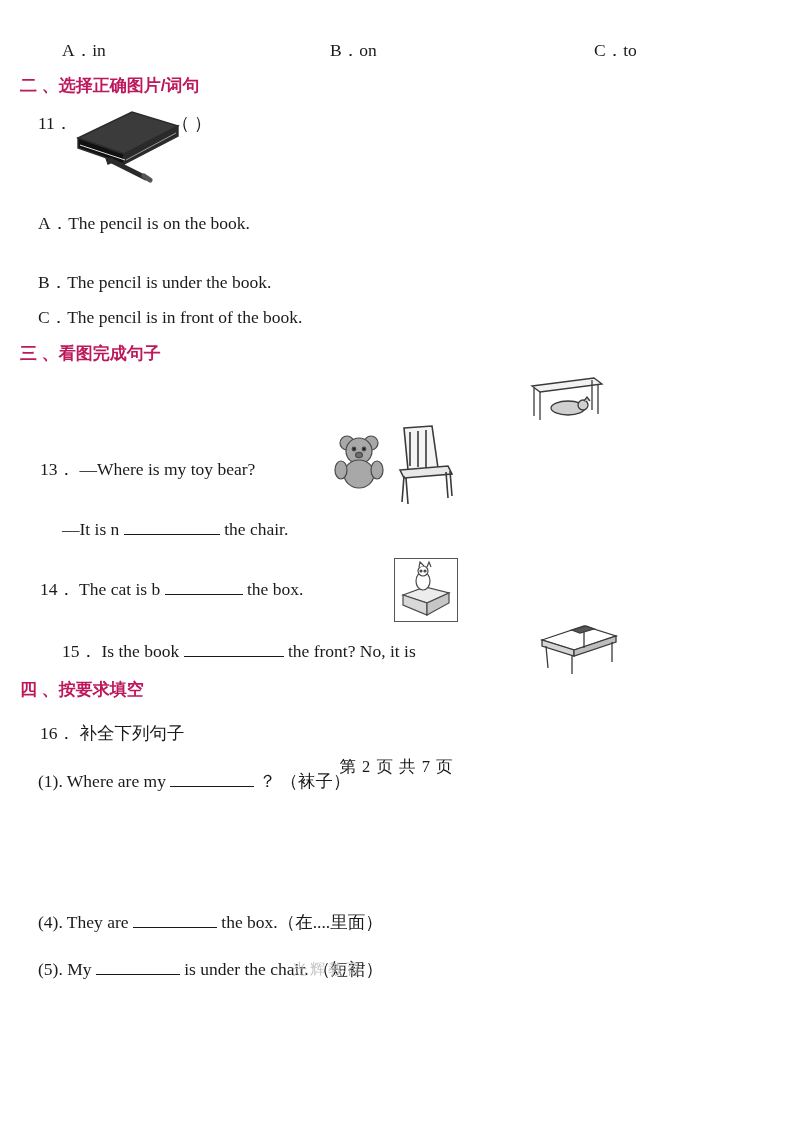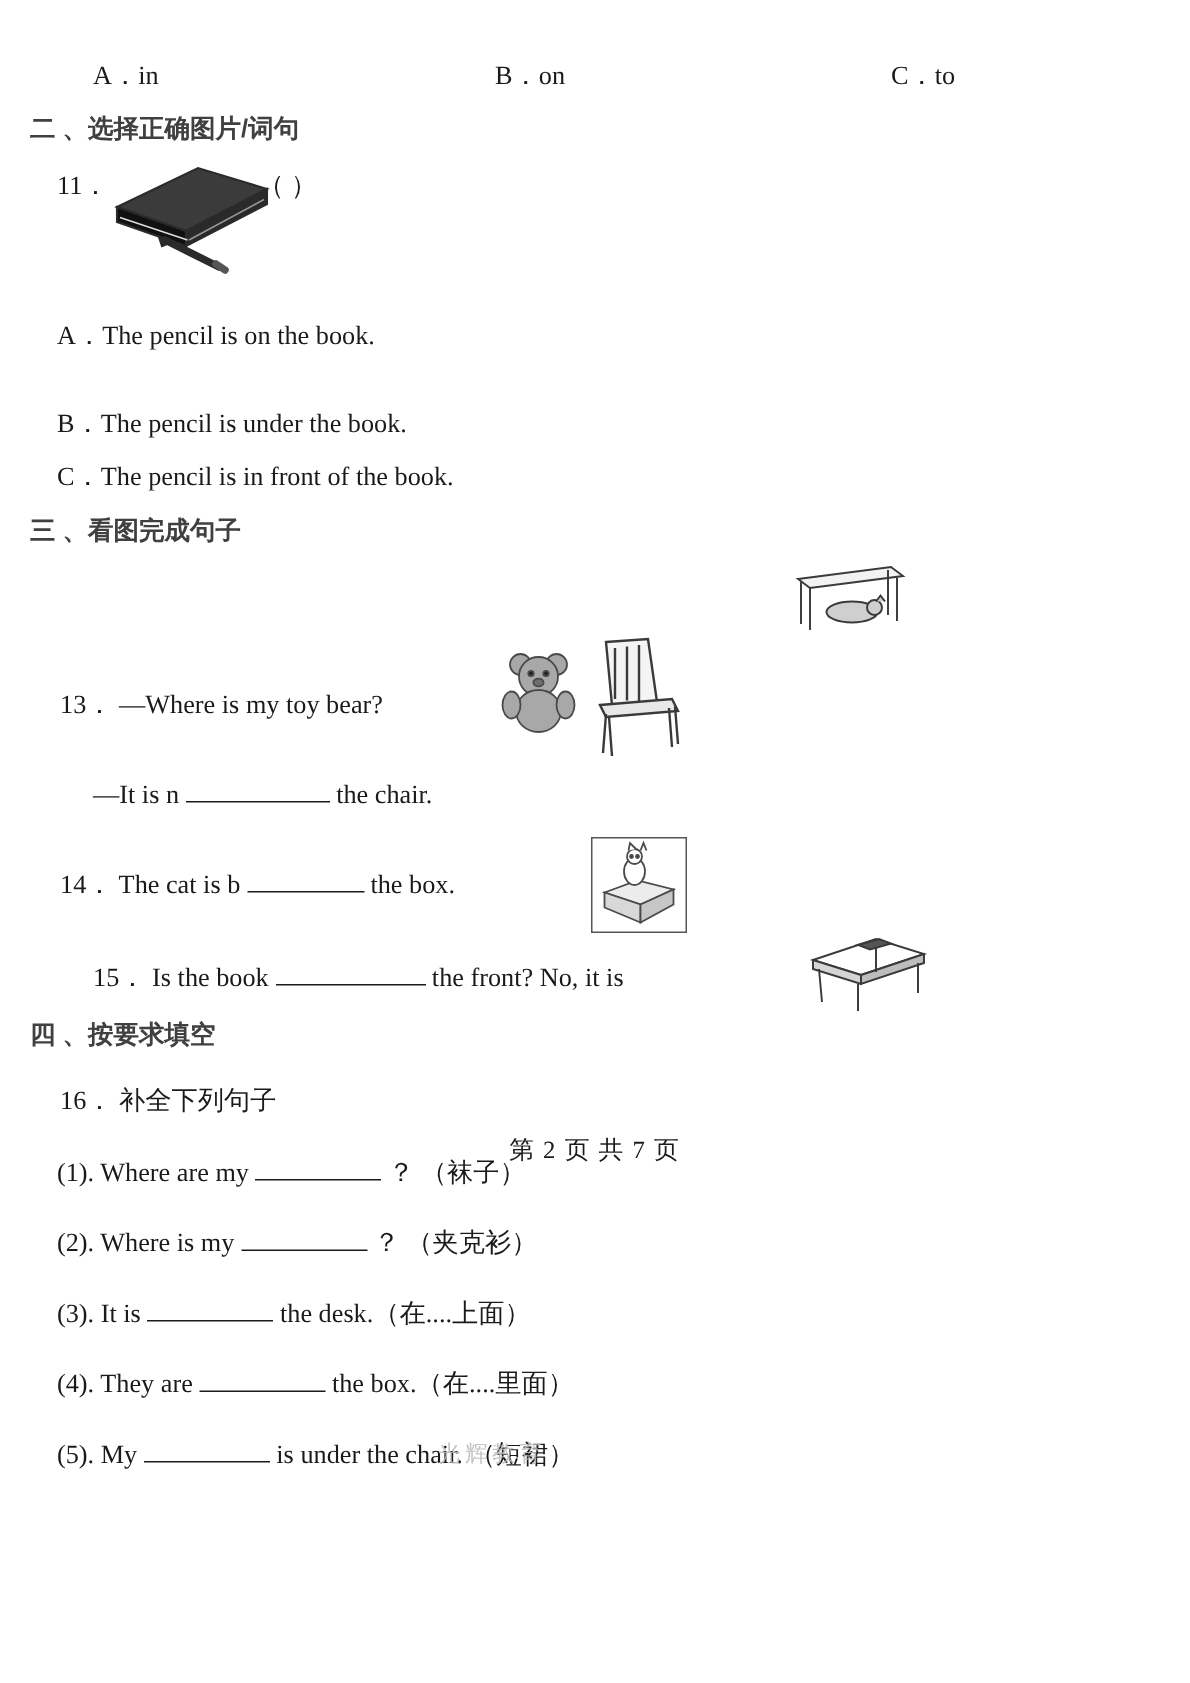--- a/index.html
+++ b/index.html
@@ -30,21 +30,21 @@
     line-height: 1.35;
     white-space: nowrap;
   }
   .opt-row {
     position: absolute;
     font-size: 17.5px;
     white-space: nowrap;
   }
   .section-head {
     position: absolute;
-    color: #404040;
+    color: #be185d;
     font-family: "Liberation Sans", sans-serif;
     font-weight: bold;
     font-size: 17px;
     white-space: nowrap;
   }
   .blank {
     display: inline-block;
     border-bottom: 1.3px solid #1a1a1a;
     vertical-align: baseline;
   }
@@ -229,33 +229,21 @@
     <span>补全下列句子</span>
   </div>
 
   <div class="row" style="left:38px; top:770px;">
     <span>(1).</span>
     <span>Where are my</span>
     <span class="blank" style="width:84px;"></span>
     <span>？ （袜子）</span>
   </div>
 
-  <div class="row" style="left:38px; top:817px;">
-    <span>(2).</span>
-    <span>Where is my</span>
-    <span class="blank" style="width:84px;"></span>
-    <span>？ （夹克衫）</span>
-  </div>
-
-  <div class="row" style="left:38px; top:864px;">
-    <span>(3).</span>
-    <span>It is</span>
-    <span class="blank" style="width:84px;"></span>
-    <span>the desk.（在....上面）</span>
-  </div>
+
 
   <div class="row" style="left:38px; top:911px;">
     <span>(4).</span>
     <span>They are</span>
     <span class="blank" style="width:84px;"></span>
     <span>the box.（在....里面）</span>
   </div>
 
   <div class="row" style="left:38px; top:958px;">
     <span>(5).</span>

